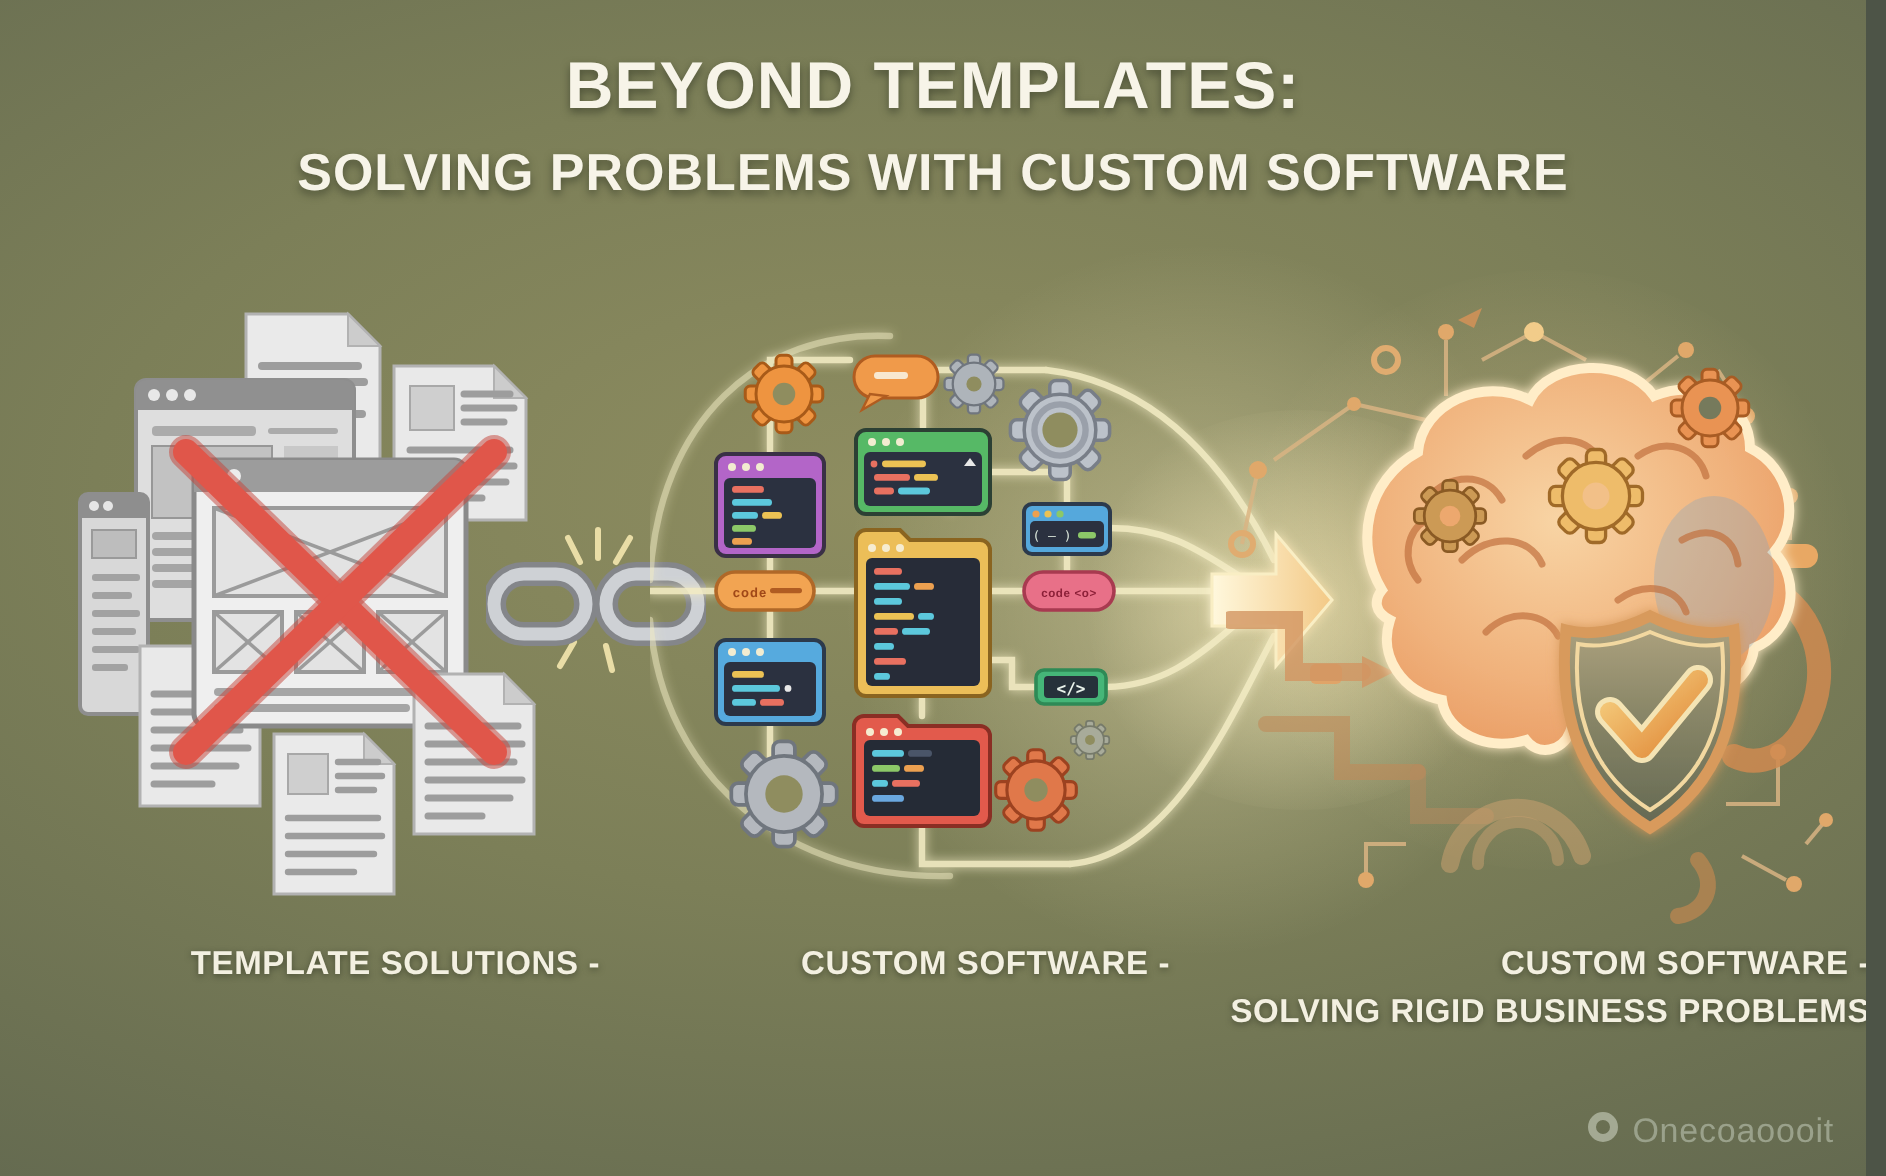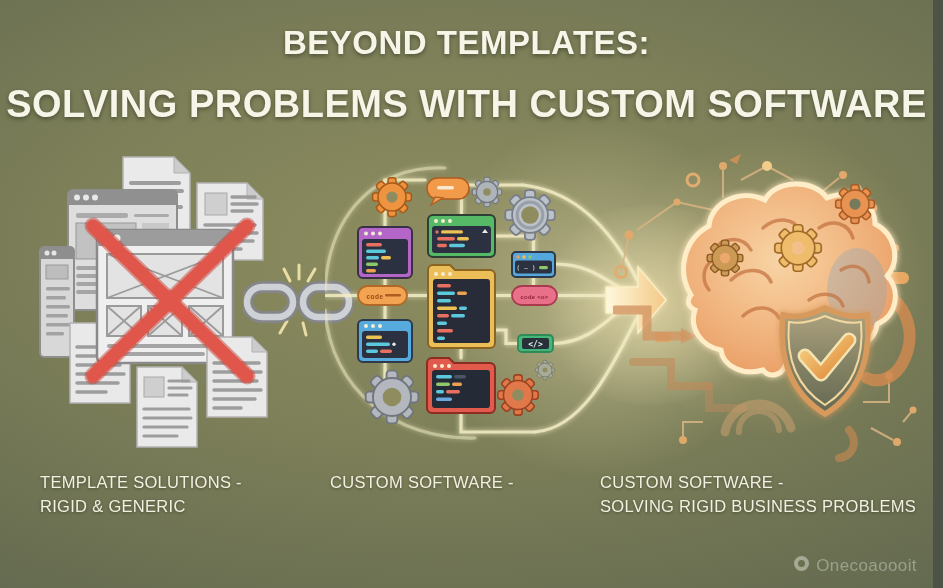--- a/index.html
+++ b/index.html
@@ -6,22 +6,22 @@
   html,body{width:943px;height:588px;overflow:hidden;background:#4d5447}
   .canvas{position:relative;width:933px;height:588px;font-family:"Liberation Sans",sans-serif;overflow:hidden;
     background:radial-gradient(ellipse 130% 105% at 48% 42%, #8e8d60 0%, #7c7f58 33%, #646a50 68%, #525949 92%, #4b5244 100%);}
   .glow{position:absolute;border-radius:50%;pointer-events:none}
   .glow-mid{left:420px;top:120px;width:360px;height:360px;background:radial-gradient(circle, rgba(255,243,200,.38), rgba(255,243,200,0) 70%)}
   .glow-arrow{left:535px;top:205px;width:230px;height:200px;background:radial-gradient(circle, rgba(255,241,190,.55), rgba(255,241,190,0) 70%)}
   .glow-right{left:618px;top:135px;width:310px;height:300px;background:radial-gradient(circle, rgba(255,222,165,.30), rgba(255,222,165,0) 72%)}
   .title{position:absolute;top:26px;left:0;width:100%;text-align:center;color:#f7f4e8;font-weight:bold;
     letter-spacing:.5px;text-shadow:0 2px 4px rgba(40,45,30,.55)}
   .title .t1{font-size:33px;line-height:1.05}
-  .title .t2{font-size:38px;line-height:1.05;margin-top:24px}
-  .caption{position:absolute;top:471px;text-align:left;color:#f3f0e1;font-weight:normal;font-size:16.5px;
+  .title .t2{font-size:26px;line-height:1.05;margin-top:12px}
+  .caption{position:absolute;top:471px;text-align:right;color:#f3f0e1;font-weight:bold;font-size:16.5px;
     line-height:1.45;letter-spacing:.3px;text-shadow:0 1px 3px rgba(40,45,30,.55)}
   .cap-left{left:40px;width:260px}
   .cap-mid{left:330px;width:255px}
   .cap-right{left:600px;width:335px}
   .art{position:absolute}
   .watermark{position:absolute;right:16px;bottom:12px;display:flex;gap:7px;
     color:#9aa18b;font-size:17px;letter-spacing:.4px}
   .ring{width:15px;height:15px;border-radius:50%;border:4px solid #aeb49f;opacity:.85;display:inline-block}
 </style>
 </head>
@@ -501,21 +501,20 @@
     <g filter="url(#glowR)">
       <path d="M212 168 C228 176 243 178 254 175 C258 216 248 252 212 274 C176 252 166 216 170 175 C181 178 196 176 212 168 Z" fill="url(#shieldGradR)" stroke="#d89a5c" stroke-width="5.5"></path>
       <path d="M212 176 C226 182 238 184 248 182 C251 216 242 246 212 265 C182 246 173 216 176 182 C186 184 198 182 212 176 Z" fill="none" stroke="#f2d8a0" stroke-width="2"></path>
       <path d="M192 216 L208 234 L236 200" fill="none" stroke="#f4e4b4" stroke-width="15" stroke-linecap="round" stroke-linejoin="round"></path>
       <path d="M192 216 L208 234 L236 200" fill="none" stroke="url(#checkGradR)" stroke-width="10" stroke-linecap="round" stroke-linejoin="round"></path>
     </g>
   </svg>
 
   <div class="caption cap-left">
     <div>TEMPLATE SOLUTIONS -</div>
-    <div>RIGID &amp; GENERIC</div>
   </div>
   <div class="caption cap-mid">
     <div>CUSTOM SOFTWARE -</div>
   </div>
   <div class="caption cap-right">
     <div>CUSTOM SOFTWARE -</div>
     <div>SOLVING RIGID BUSINESS PROBLEMS</div>
   </div>
 
   <div class="watermark">

